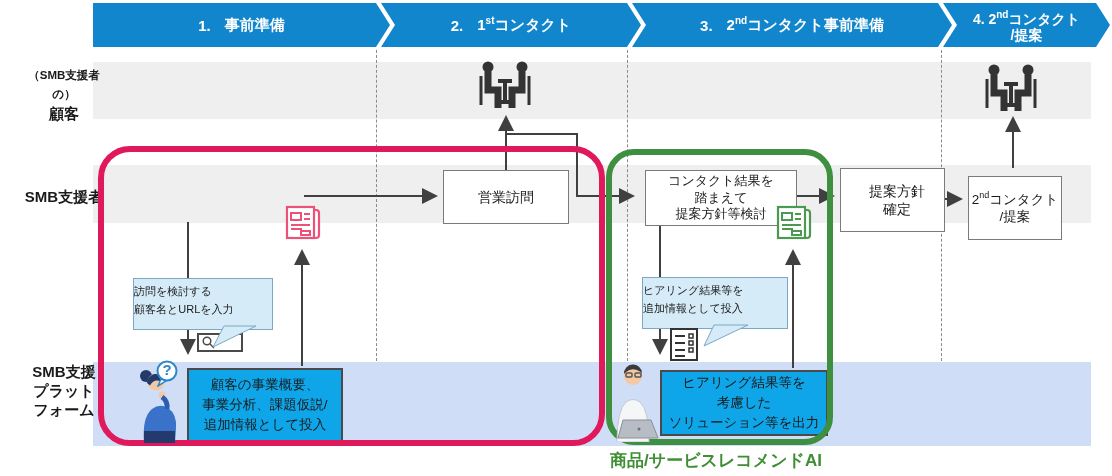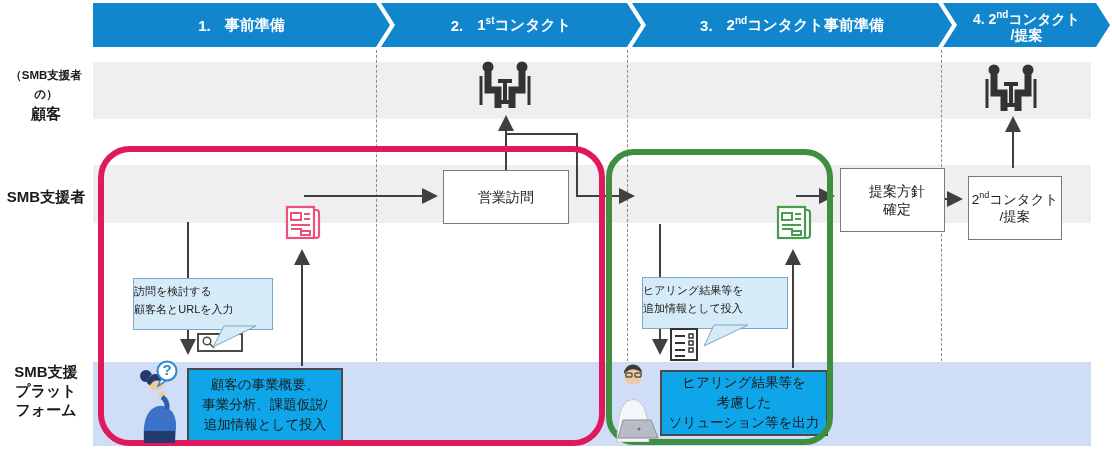--- a/index.html
+++ b/index.html
@@ -2,21 +2,21 @@
 <html><head>
 <meta charset="utf-8">
 <style>
   html,body{margin:0;padding:0;background:#fff;}
   #canvas{position:relative;width:1112px;height:476px;background:#fff;overflow:hidden;
           font-family:"Liberation Sans","DejaVu Sans",sans-serif;color:#1a1a1a;}
   
   .lane{position:absolute;left:93px;width:998px;z-index:1;}
   .lane-gray{background:#efefef;}
   .lane-blue{background:#cfdef6;}
-  .lane-label{position:absolute;left:0;width:92px;text-align:center;font-weight:bold;
+  .lane-label{position:absolute;left:18px;width:92px;text-align:center;font-weight:bold;
               font-size:15px;line-height:19px;z-index:2;}
   .lane-label .small{font-size:11.5px;display:block;}
   
   .chev{position:absolute;top:3px;height:44px;background:#1186cc;color:#fff;z-index:8;
         display:flex;align-items:center;justify-content:center;font-weight:bold;font-size:15px;
         clip-path:polygon(0 0,calc(100% - 14px) 0,100% 50%,calc(100% - 14px) 100%,0 100%,14px 50%);}
   .chev.first{clip-path:polygon(0 0,calc(100% - 14px) 0,100% 50%,calc(100% - 14px) 100%,0 100%);}
   .chev .num{margin-right:14px;}
   .chev sup{font-size:10px;}
   .chev .two-line{text-align:center;font-size:14px;line-height:17px;}
@@ -114,20 +114,25 @@
       <line x1="793" y1="368" x2="793" y2="253" marker-end="url(#ah)"></line>
       <line x1="796" y1="196" x2="831" y2="196" marker-end="url(#ah)"></line>
       <line x1="935" y1="199" x2="959" y2="199" marker-end="url(#ah)"></line>
       <line x1="1013" y1="168" x2="1013" y2="120" marker-end="url(#ah)"></line>
     </g>
   </svg>
 
   <div class="pbox" style="left:443px;top:170px;width:124px;height:52px;">
     <span>営業訪問</span>
   </div>
+  <div class="pbox" style="left:645px;top:170px;width:150px;height:54px;font-size:13px;line-height:1.3;">
+    <span>コンタクト結果を</span>
+    <span>踏まえて</span>
+    <span>提案方針等検討</span>
+  </div>
   <div class="pbox" style="left:840px;top:168px;width:94px;height:62px;padding-left:9px;">
     <span>提案方針</span>
     <span>確定</span>
   </div>
   <div class="pbox" style="left:968px;top:176px;width:92px;height:62px;font-size:13.5px;">
     <span><span>2</span><sup>nd</sup><span>コンタクト</span></span>
     <span>/提案</span>
   </div>
 
   <div class="callout" style="left:133px;top:278px;width:138px;height:44px;">
@@ -270,14 +275,17 @@
     <polygon points="17,57 45,57 52,75 12,75" fill="#b8bcc4" stroke="#8a8e96" stroke-width="1"></polygon>
     <circle cx="33" cy="66" r="1.5" fill="#6d7178"></circle>
   </svg>
 
   <div class="hl hl-red" style="left:98px;top:146px;width:507px;height:300px;box-sizing:border-box;"></div>
   <div class="hl hl-green" style="left:606px;top:149px;width:227px;height:296px;box-sizing:border-box;"></div>
 
   <div class="ai-label ai-red" style="left:240px;top:449px;width:224px;margin-top:40px;">
     <span>課題抽出AI</span>
   </div>
+  <div class="ai-label ai-green" style="left:588px;top:449px;width:256px;">
+    <span>商品/サービスレコメンドAI</span>
+  </div>
 
 </div>
 
 </body></html>

